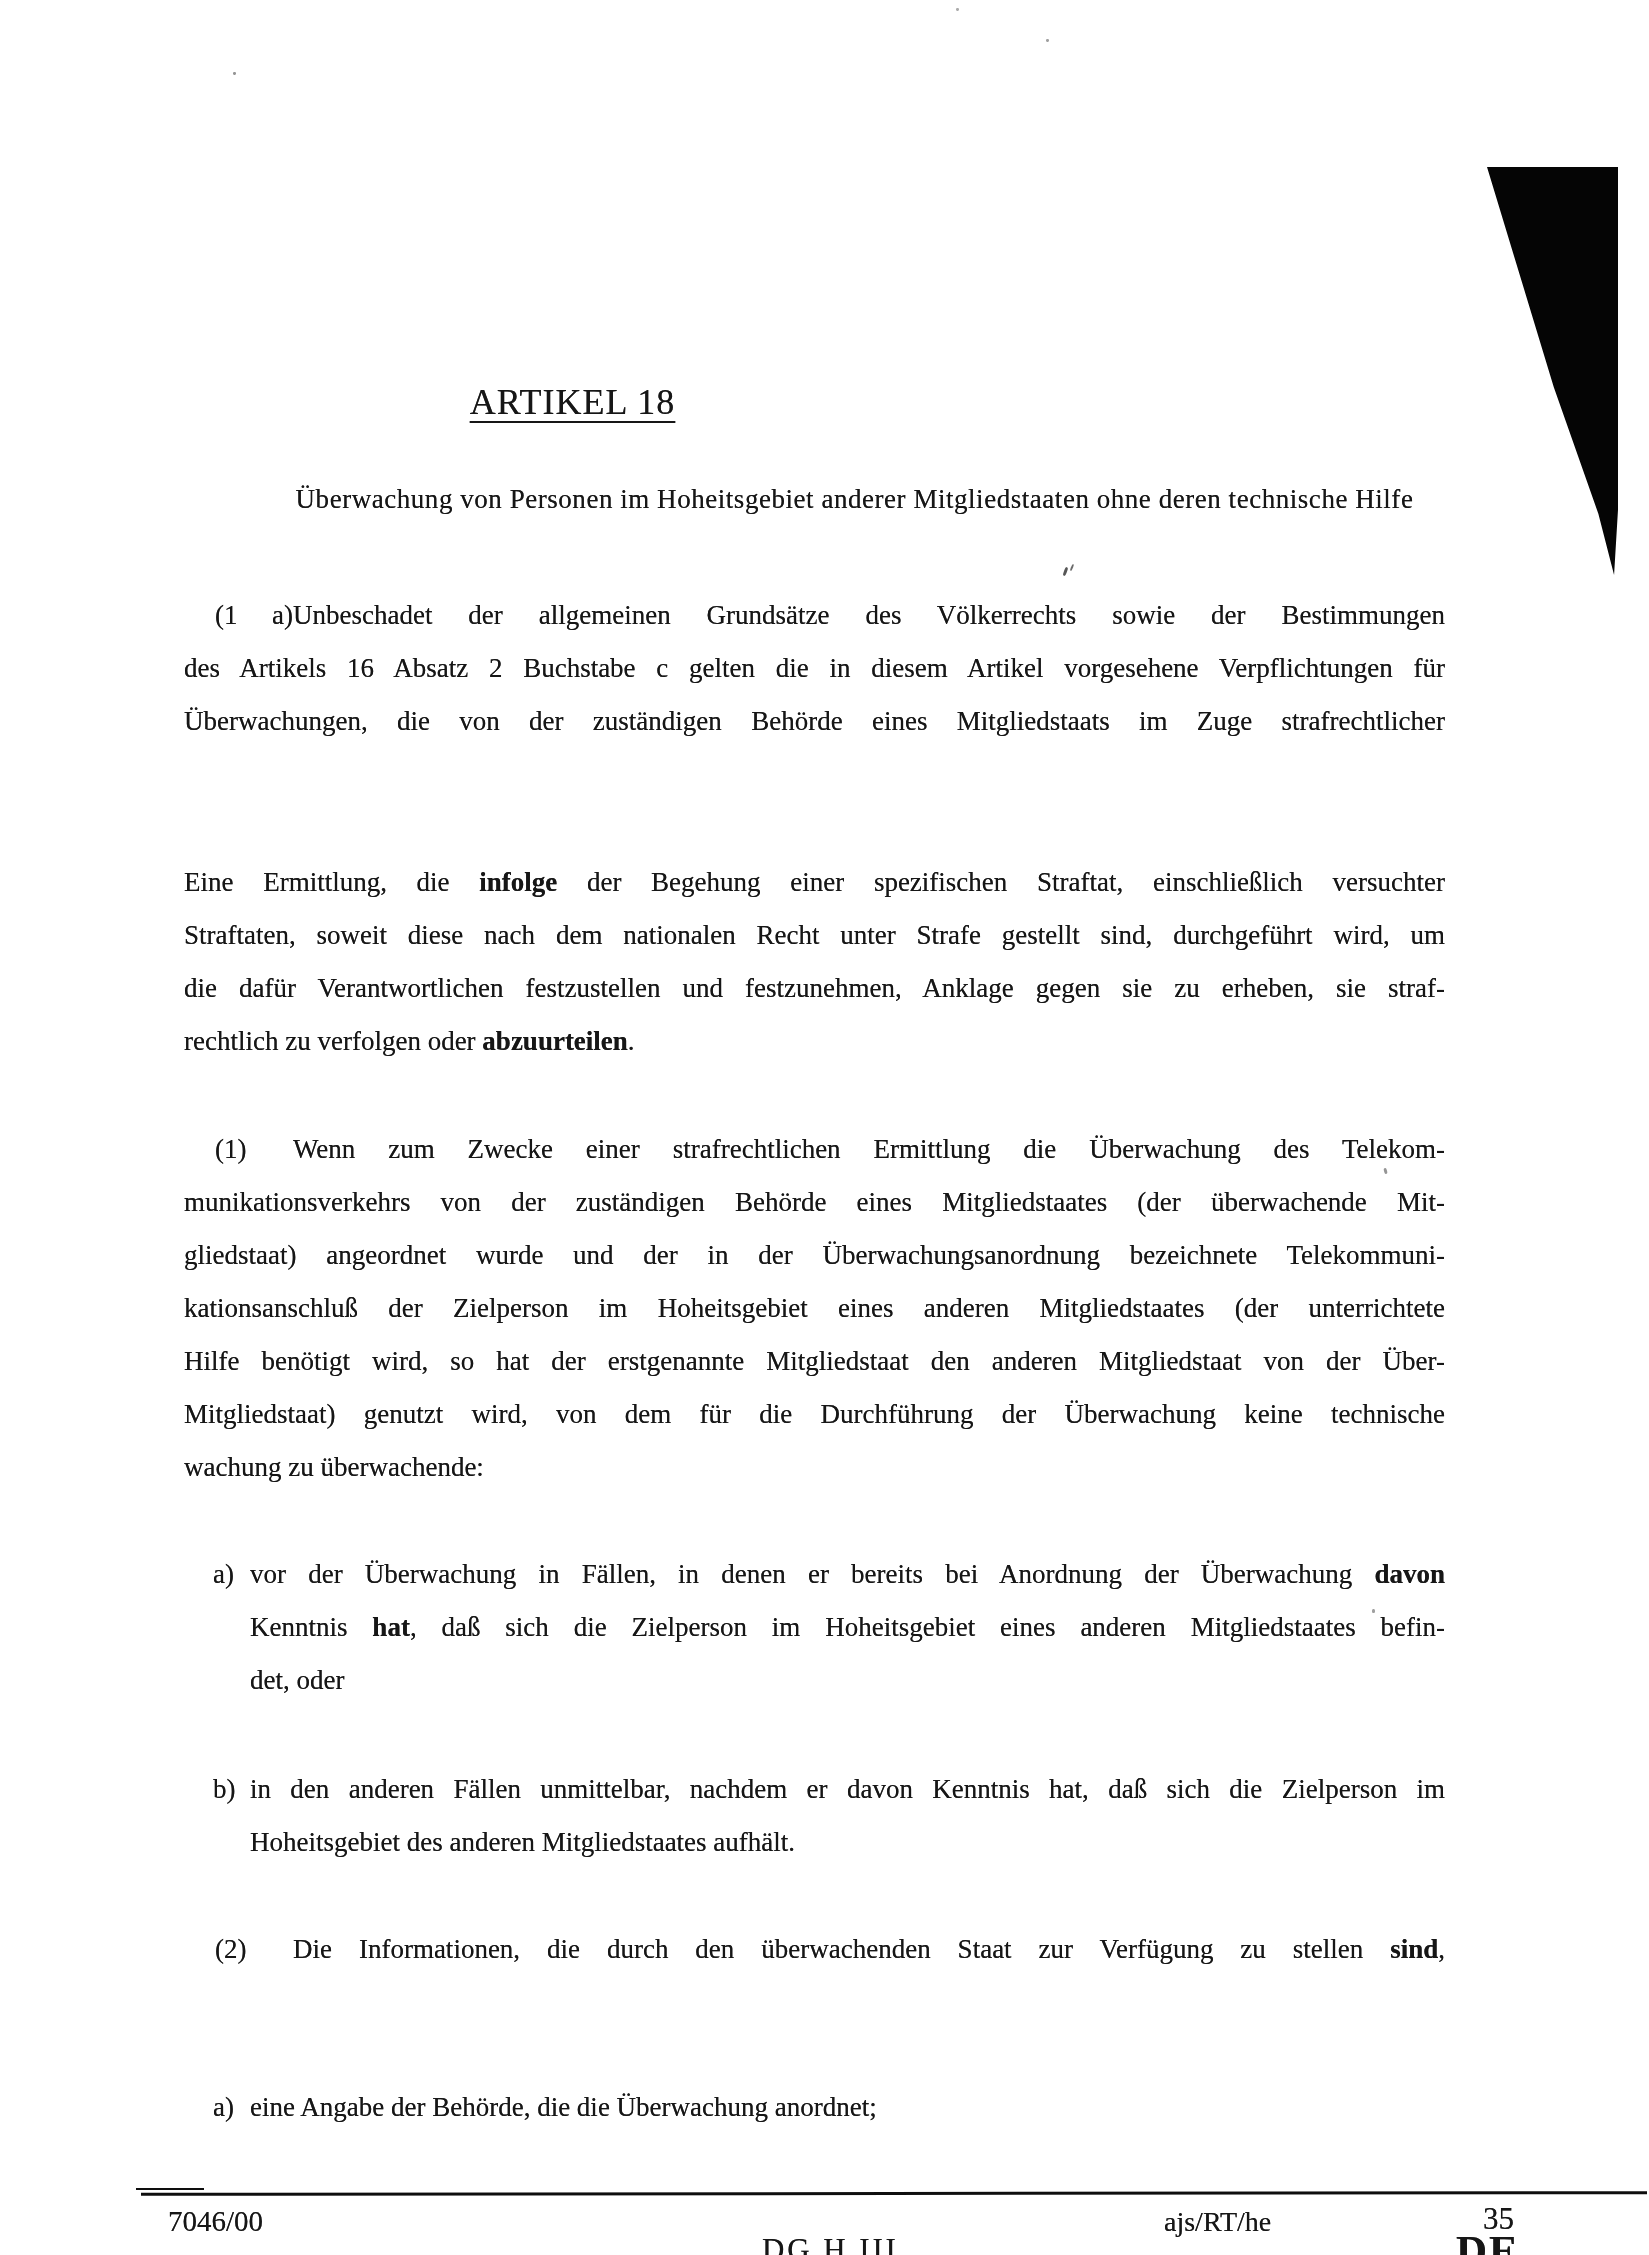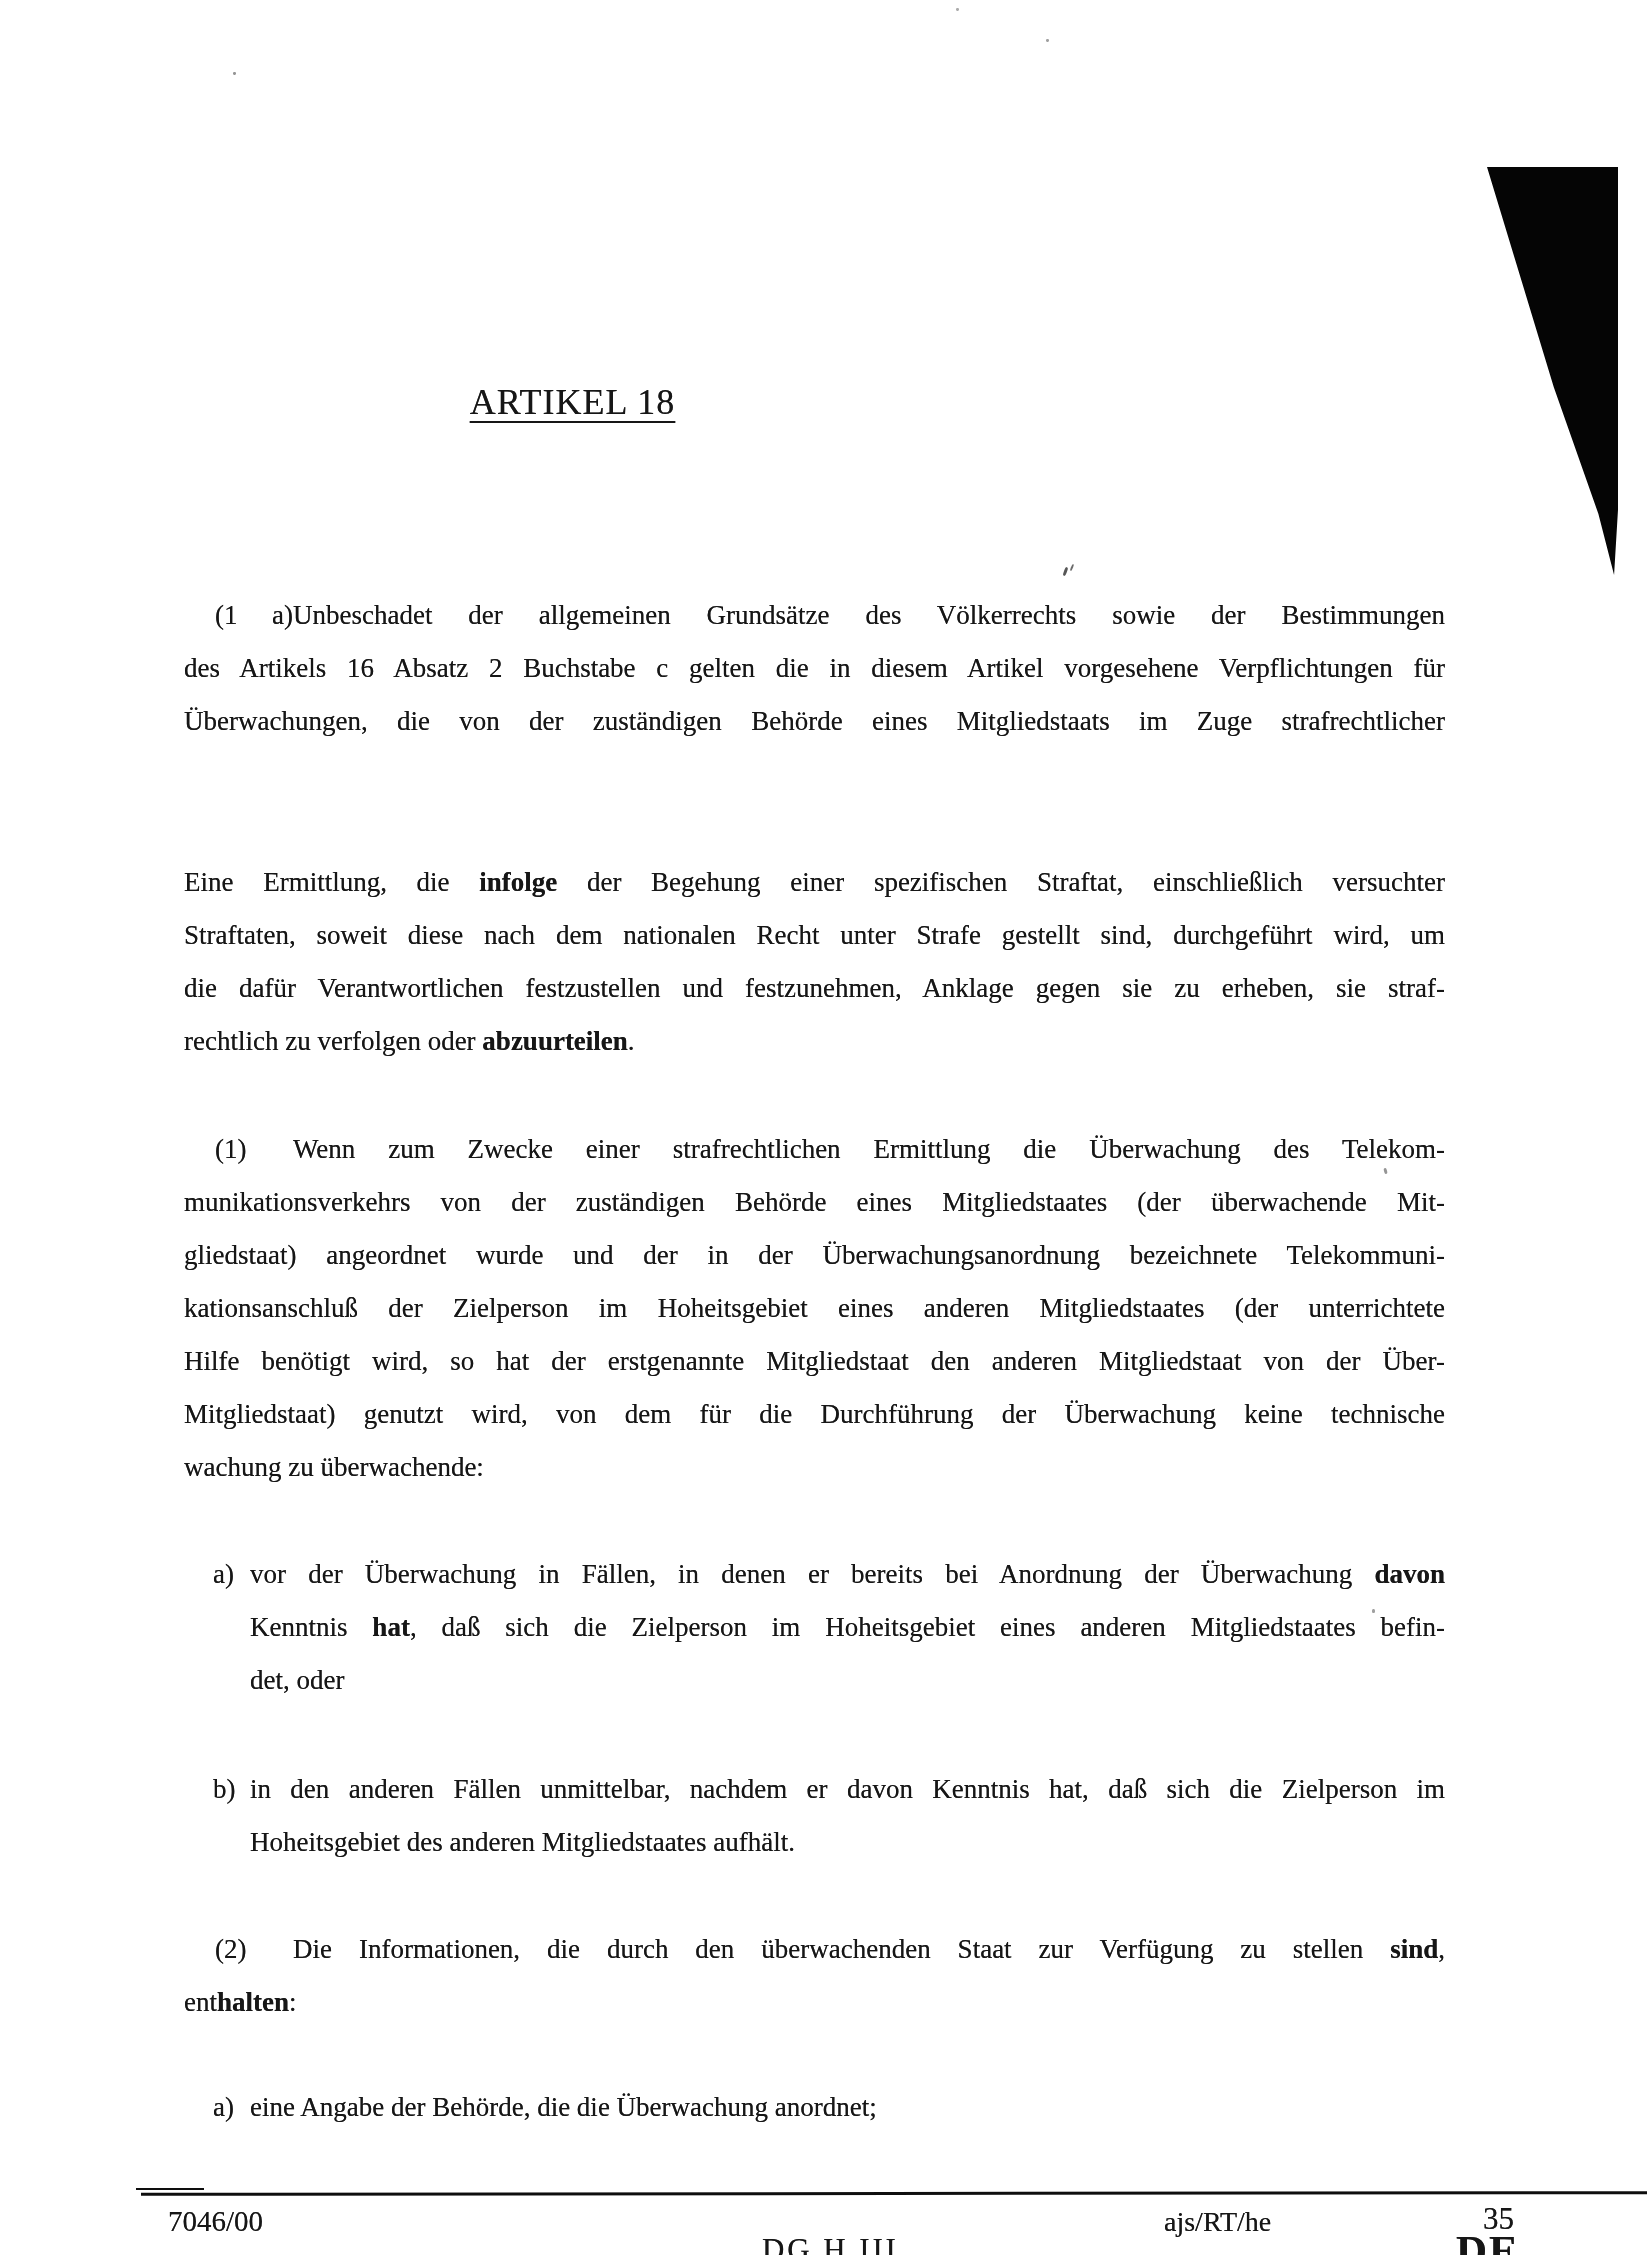--- a/index.html
+++ b/index.html
@@ -51,20 +51,21 @@
 
   <div class="sp" style="left:1064px;top:567px;width:2.9px;height:8.7px;transform:rotate(20deg);opacity:.8"></div>
   <div class="sp" style="left:1071px;top:564px;width:1.9px;height:6.8px;transform:rotate(22deg);opacity:.7"></div>
   <div class="sp" style="left:1384px;top:1168px;width:2.9px;height:5.8px;transform:rotate(-15deg);opacity:.5"></div>
   <div class="sp" style="left:1372px;top:1609px;width:2.9px;height:3.9px;opacity:.45"></div>
   <div class="sp" style="left:233px;top:72px;width:2.9px;height:2.9px;opacity:.5"></div>
   <div class="sp" style="left:1046px;top:39px;width:2.9px;height:2.9px;opacity:.45"></div>
   <div class="sp" style="left:956px;top:7.8px;width:2.9px;height:2.9px;opacity:.4"></div>
 
   <div class="abs title">ARTIKEL 18</div>
+  <div class="abs subtitle">Überwachung von Personen im Hoheitsgebiet anderer Mitgliedstaaten ohne deren technische Hilfe</div>
 
   <div class="doc-body">
       <div class="block par b-p1a">
         <div class="line jl"><span class="label">(1 a)</span>Unbeschadet der allgemeinen Grundsätze des Völkerrechts sowie der Bestimmungen</div>
         <div class="line jl">des Artikels 16 Absatz 2 Buchstabe c gelten die in diesem Artikel vorgesehene Verpflichtungen für</div>
         <div class="line jl">Überwachungen, die von der zuständigen Behörde eines Mitgliedstaats im Zuge strafrechtlicher</div>
       </div>
       <div class="block par b-ermittlung">
         <div class="line jl">Eine Ermittlung, die <span class="bd">infolge</span> der Begehung einer spezifischen Straftat, einschließlich versuchter</div>
         <div class="line jl">Straftaten, soweit diese nach dem nationalen Recht unter Strafe gestellt sind, durchgeführt wird, um</div>
@@ -84,21 +85,20 @@
         <div class="line jl"><span class="label">a)</span>vor der Überwachung in Fällen, in denen er bereits bei Anordnung der Überwachung <span class="bd">davon</span></div>
         <div class="line jl">Kenntnis <span class="bd">hat</span>, daß sich die Zielperson im Hoheitsgebiet eines anderen Mitgliedstaates befin-</div>
         <div class="line">det, oder</div>
       </div>
       <div class="block item b-item_b">
         <div class="line jl"><span class="label">b)</span>in den anderen Fällen unmittelbar, nachdem er davon Kenntnis hat, daß sich die Zielperson im</div>
         <div class="line">Hoheitsgebiet des anderen Mitgliedstaates aufhält.</div>
       </div>
       <div class="block par b-p2">
         <div class="line jl"><span class="label">(2)</span>Die Informationen, die durch den überwachenden Staat zur Verfügung zu stellen <span class="bd">sind</span>,</div>
-        <div class="line">ent<span class="bd">halten</span>:</div>
       </div>
       <div class="block item b-item_a2">
         <div class="line"><span class="label">a)</span>eine Angabe der Behörde, die die Überwachung anordnet;</div>
       </div>
     </div>
 
   <div class="abs f-rule"></div>
   <div class="abs f-rule2"></div>
   <div class="abs f-doc">7046/00</div>
   <div class="abs f-ref">ajs/RT/he</div>

